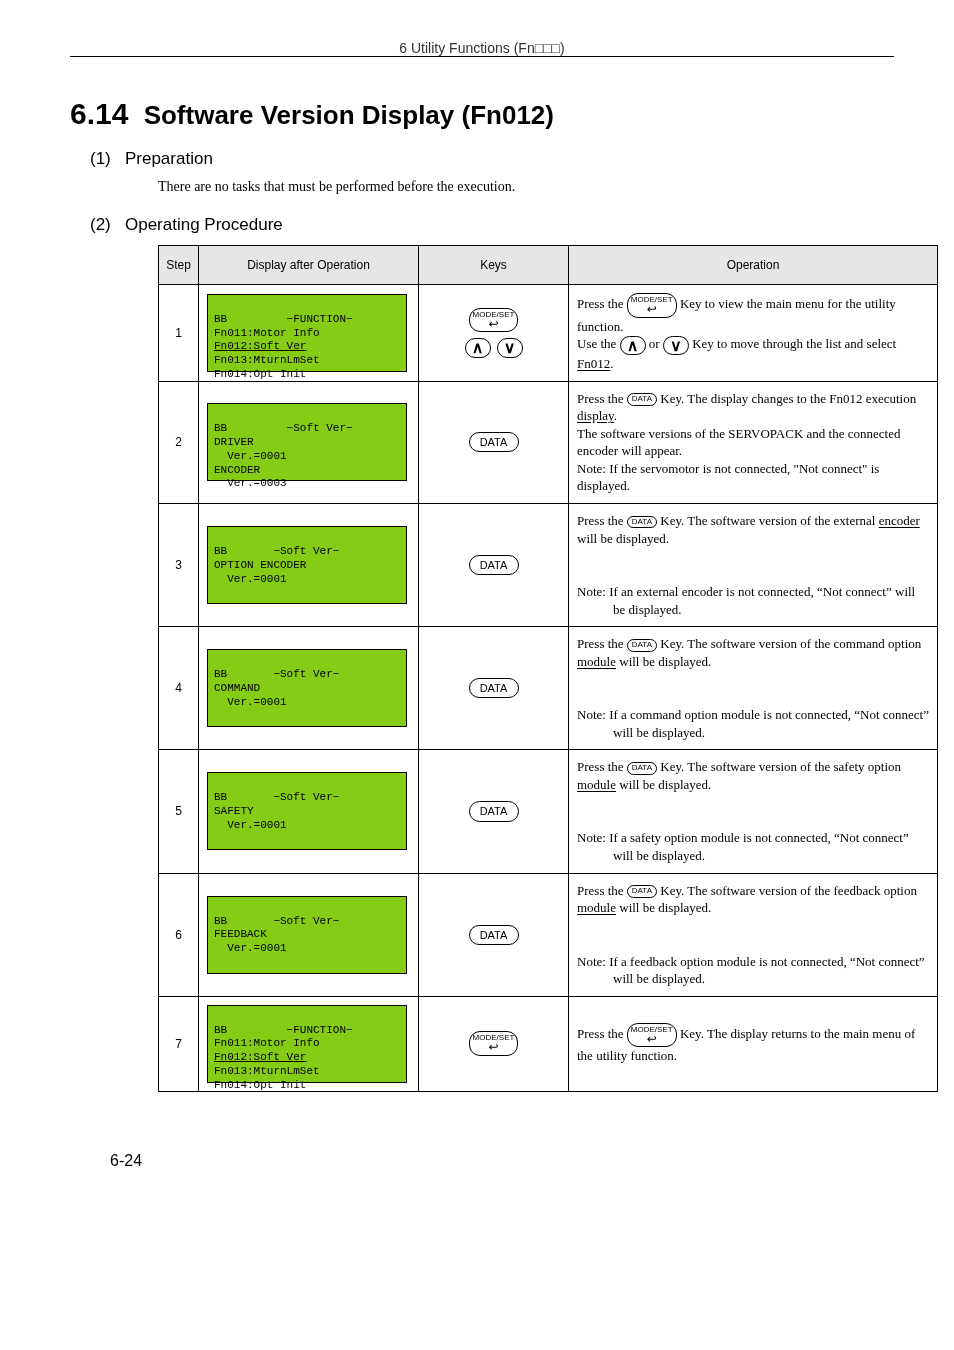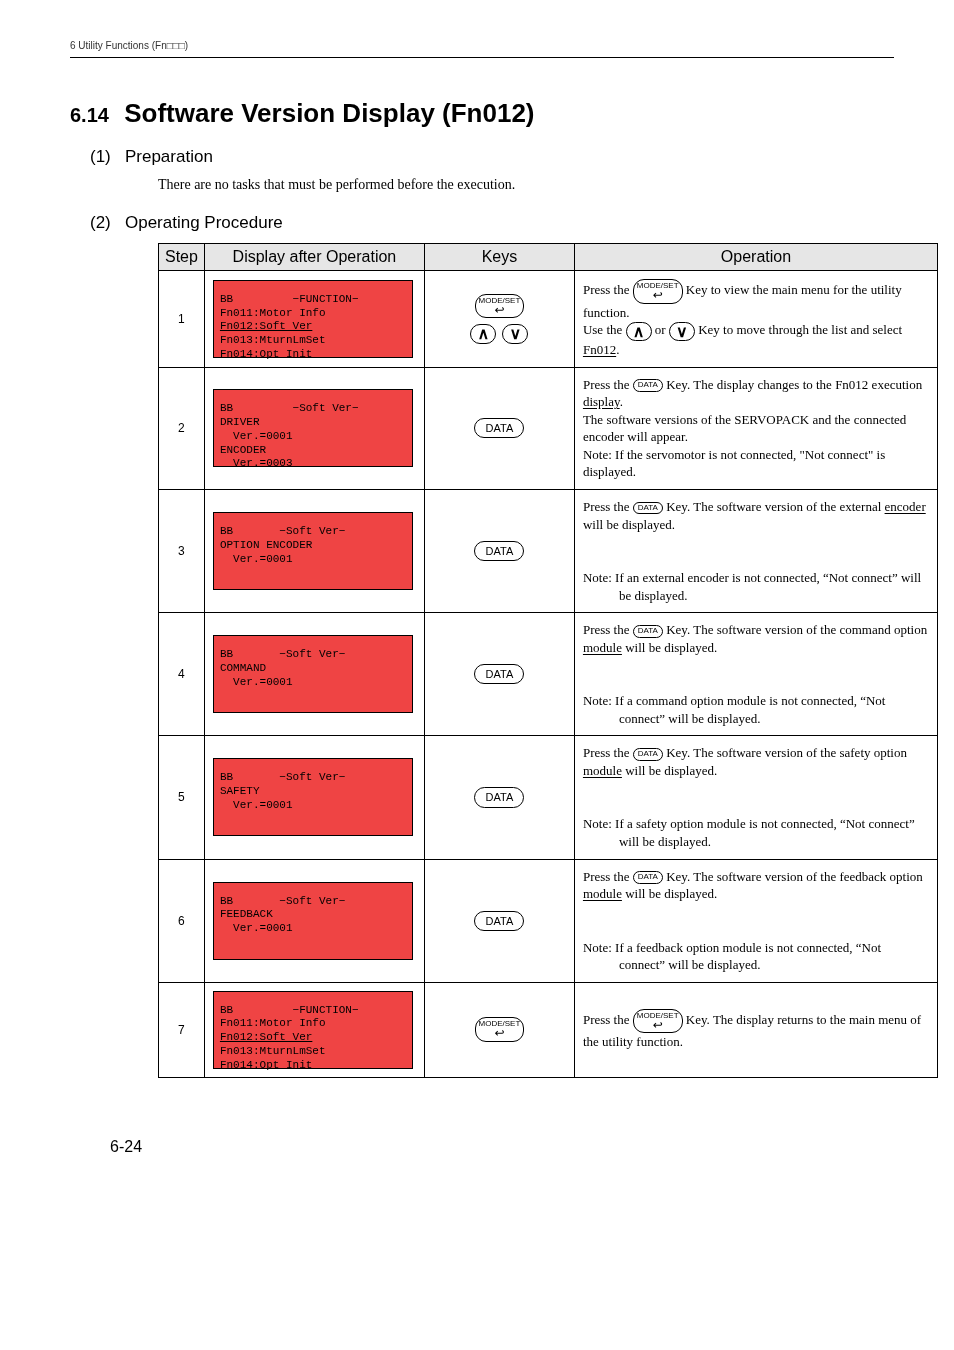--- a/index.html
+++ b/index.html
@@ -8,35 +8,35 @@
     padding: 0;
     font-family: "Times New Roman", serif;
     background: #fff;
     color: #000;
     width: 954px;
   }
   .page {
     padding: 40px 60px 40px 70px;
   }
   .header-bar {
-    font-size: 10px;
+    font-size: 14px;
     color: #333;
-    padding-bottom: 6px;
     border-bottom: 1px solid #000;
     margin-bottom: 40px;
     font-family: Arial, sans-serif;
+    text-align: center;
   }
   .section-title {
     font-family: Arial, sans-serif;
     font-size: 26px;
     font-weight: bold;
     margin-bottom: 18px;
   }
   .section-title .num {
-    font-size: 20px;
+    font-size: 30px;
     margin-right: 8px;
   }
   .intro {
     margin-left: 88px;
     font-size: 14px;
     margin-bottom: 18px;
   }
   .sub-title {
     font-family: Arial, sans-serif;
     font-size: 17px;
@@ -50,45 +50,45 @@
   }
   table.proc {
     border-collapse: collapse;
     width: 780px;
     margin-left: 88px;
     font-size: 12px;
   }
   table.proc th {
     background: #e6e6e6;
     border: 1px solid #000;
-    padding: 4px 6px;
+    padding: 12px 6px;
     font-family: Arial, sans-serif;
     font-weight: normal;
-    font-size: 16px;
+    font-size: 12px;
     text-align: center;
   }
   table.proc td {
     border: 1px solid #000;
     padding: 8px 8px;
     vertical-align: middle;
   }
   .col-step { width: 40px; text-align:center; font-family: Arial, sans-serif;}
   .col-disp { width: 220px; }
   .col-keys { width: 150px; text-align:center;}
   .col-op   { }
   .lcd {
     border: 1px solid #000;
     font-family: "Courier New", monospace;
     font-size: 11px;
     line-height: 1.25;
-    padding: 12px 6px;
+    padding: 18px 6px;
     white-space: pre;
     width: 200px;
     height: 78px;
-    background:#ef4444;
+    background:#84cc16;
   }
   .keycap {
     display:inline-block;
     border:1px solid #000;
     border-radius:11px;
     padding:1px 4px;
     font-family: Arial, sans-serif;
     font-size:10px;
     line-height:1.1;
     text-align:center;

